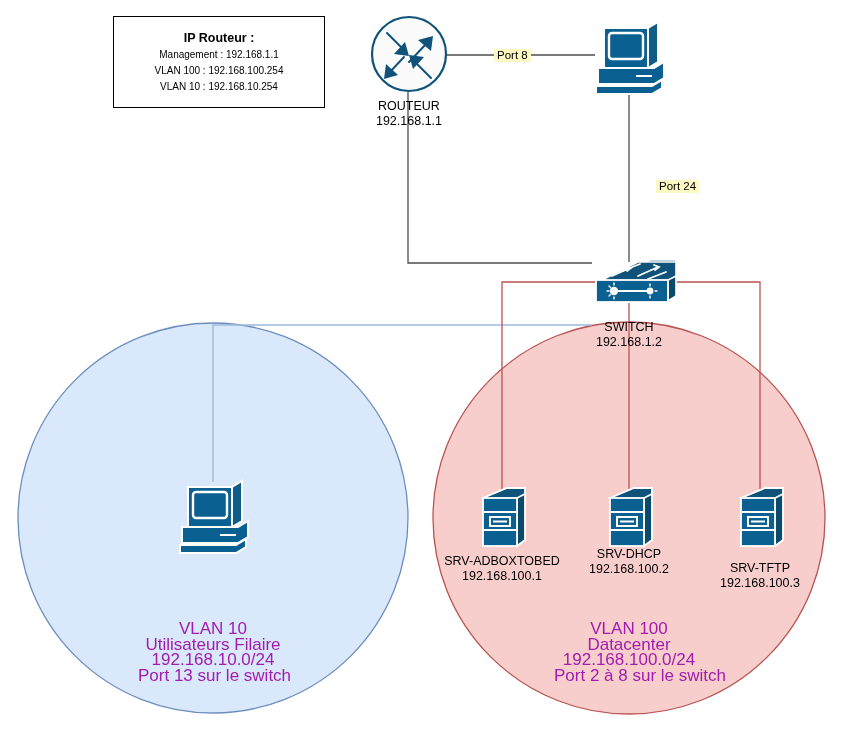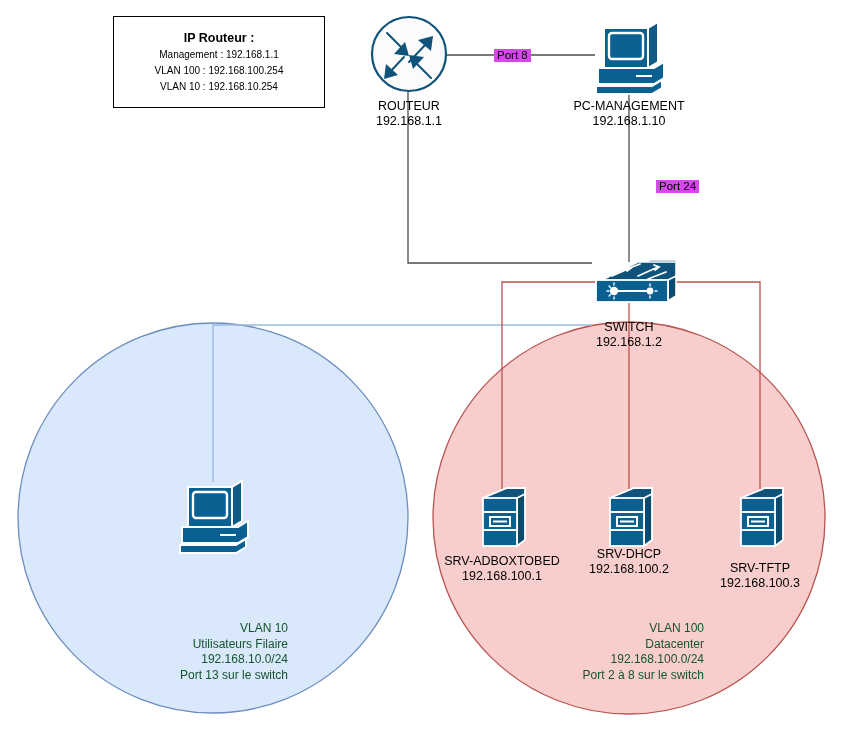--- a/index.html
+++ b/index.html
@@ -9,26 +9,26 @@
     color:#000000;
   }
   #canvas{position:absolute;inset:0;width:724px;height:745px;padding-left:19px;}
   .svg-layer{position:absolute;left:0;top:0;width:842px;height:745px;}
 
   .node-label{
     position:absolute;text-align:center;font-size:12.5px;line-height:15px;
     color:#000000;white-space:nowrap;
   }
   .vlan-caption{
-    position:absolute;text-align:right;font-size:12px;line-height:15.5px;
-    color:#14532d;white-space:nowrap;
+    position:absolute;text-align:center;font-size:17px;line-height:15.5px;
+    color:#a21caf;white-space:nowrap;
   }
   .port-label{
     position:absolute;font-size:11.5px;line-height:13px;color:#000;
-    background:#d946ef;padding:0 3px;white-space:nowrap;
+    background:#fef9c3;padding:0 3px;white-space:nowrap;
   }
   .legend-box{
     position:absolute;left:113px;top:16px;width:212px;height:92px;
     border:1.6px solid #000000;background:#ffffff;box-sizing:border-box;
     display:flex;flex-direction:column;align-items:center;justify-content:center;
     font-size:12.5px;line-height:16px;
   }
   .legend-title{font-weight:bold;font-size:12.5px;margin-bottom:1px;}
   .legend-line{font-size:10px;}
 </style>
@@ -167,24 +167,20 @@
   </div>
 
   <div class="port-label" style="left:494px;top:49px;">Port 8</div>
   <div class="port-label" style="left:608px;top:180px;margin-left:48px;">Port 24</div>
 
   <div class="node-label" style="left:334px;top:99px;width:150px;">
     <div>ROUTEUR</div>
     <div>192.168.1.1</div>
   </div>
 
-  <div class="node-label" style="left:554px;top:99px;width:150px;">
-    <div>PC-MANAGEMENT</div>
-    <div>192.168.1.10</div>
-  </div>
 
   <div class="node-label" style="left:554px;top:320px;width:150px;">
     <div>SWITCH</div>
     <div>192.168.1.2</div>
   </div>
 
 
   <div class="node-label" style="left:427px;top:554px;width:150px;">
     <div>SRV-ADBOXTOBED</div>
     <div>192.168.100.1</div>

